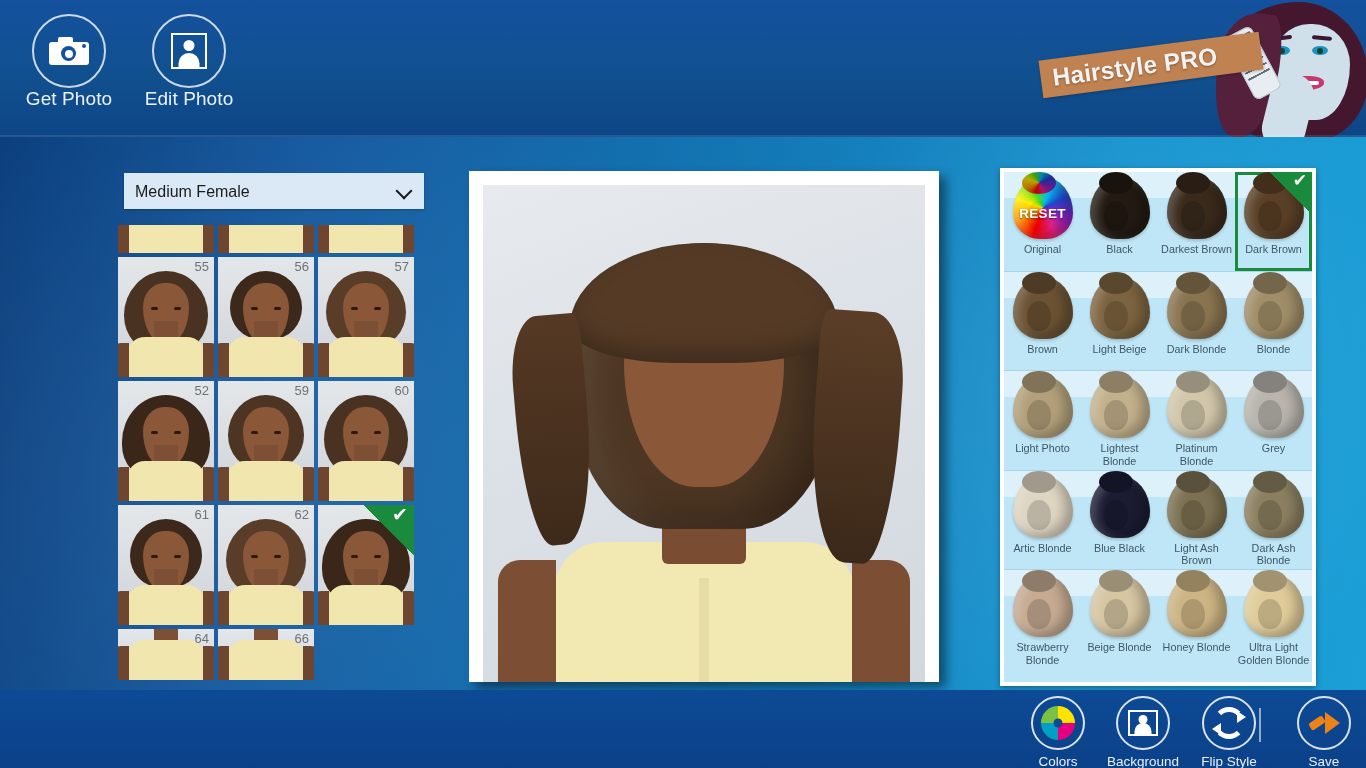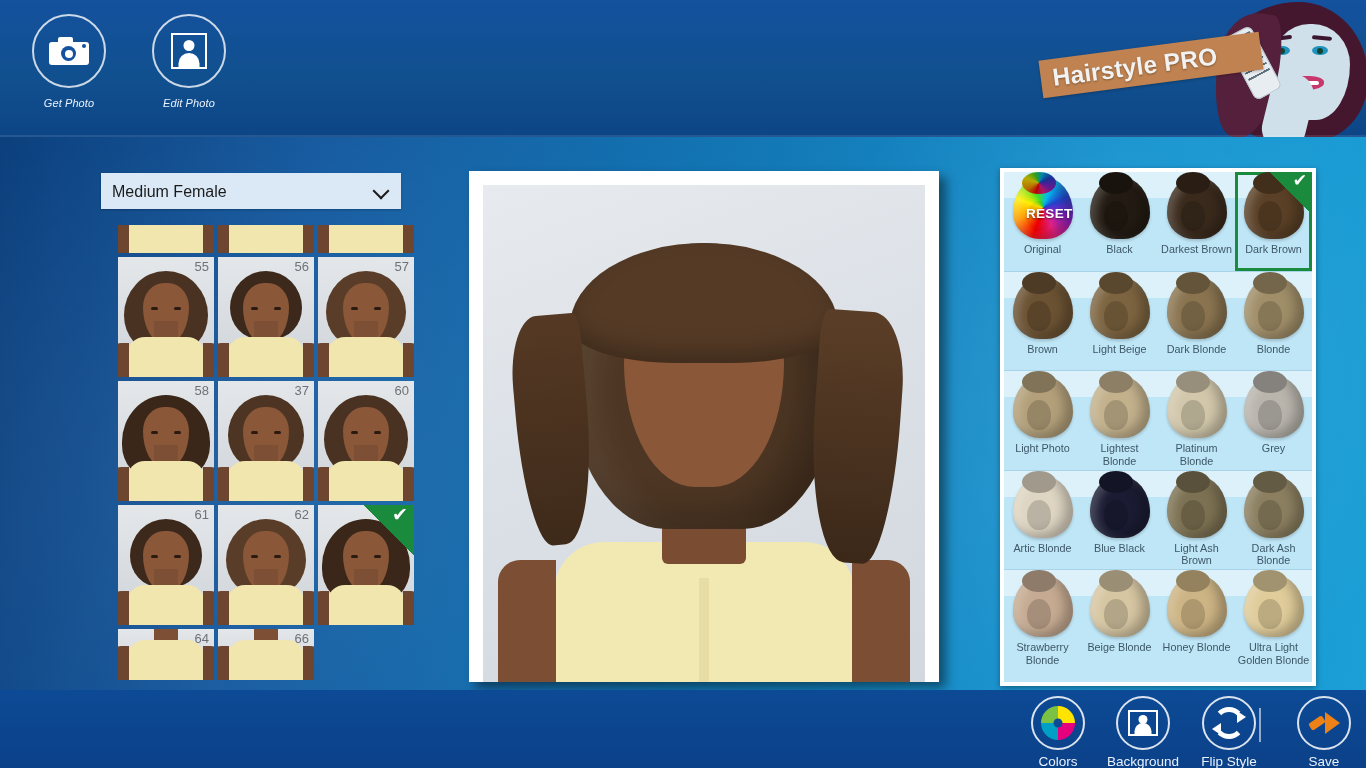--- a/index.html
+++ b/index.html
@@ -24,21 +24,21 @@
     position:absolute; top:14px; width:130px; text-align:center;
     cursor:pointer;
   }
   .navbtn .circ{
     width:74px; height:74px; border-radius:50%;
     margin:0 auto; position:relative;
     border:2px solid rgba(255,255,255,.78);
   }
   .navbtn.accent .circ{ border:none; background:#ef8216; }
   .navbtn .lbl{
-    margin-top:9px; color:#e9f1fb; font-size:11px; letter-spacing:.1px;font-style:italic;
+    color:#e9f1fb; font-size:19px; letter-spacing:.1px;
   }
   #btn-getphoto{ left:4px; }
   #btn-editphoto{ left:124px; }
   #btn-styles{ left:244px; }
 
   
   .ic-cam{ position:absolute; left:50%; top:50%; transform:translate(-50%,-50%);
            width:40px; height:28px; }
   .ic-cam .body{ position:absolute; left:0; bottom:0; width:40px; height:23px;
                  background:#fff; border-radius:3px; }
@@ -145,21 +145,21 @@
     background:radial-gradient(ellipse at 40% 50%, rgba(255,255,255,.07), rgba(255,255,255,0) 62%);
     transform:rotate(-16deg);
   }
   #stage .sheen2{
     position:absolute; right:-5%; top:-20%; width:50%; height:150%;
     background:radial-gradient(ellipse at 50% 45%, rgba(255,255,255,.10), rgba(255,255,255,0) 65%);
     transform:rotate(12deg);
   }
 
   
-  #select-wrap{ position:absolute; left:101px; top:173px; width:300px; height:36px; }
+  #select-wrap{ position:absolute; left:124px; top:173px; width:300px; height:36px; }
   #style-select{
     width:100%; height:36px; border:none; outline:none;
     background:#dbe9f7; color:#1b1b1b; font-size:16px;
     padding:0 34px 0 11px; font-family:"Liberation Sans", sans-serif;
     -webkit-appearance:none; appearance:none; cursor:pointer;
     box-shadow:0 1px 2px rgba(0,0,0,.25);
   }
   #select-wrap .chev{
     position:absolute; right:14px; top:12px; width:12px; height:12px;
     border-right:2.6px solid #1b1b1b; border-bottom:2.6px solid #1b1b1b;
@@ -324,21 +324,21 @@
     content:""; position:absolute; left:14px; top:24px; width:24px; height:30px;
     border-radius:50% 50% 46% 46%;
     background:rgba(0,0,0,.16);
   }
   .swatch.reset{
     background:conic-gradient(from 200deg,#ff0000,#ff9900,#ffee00,#44dd22,
                #00bbee,#2244cc,#8822cc,#ee2288,#ff0000);
   }
   .swatch.reset::after{ background:rgba(0,0,0,.06); }
   .swatch .reset-txt{
-    position:absolute; left:0; right:0; top:29px; text-align:right;
+    position:absolute; left:0; right:0; top:29px; text-align:center;
     color:#ffffff; font-size:13.5px; font-weight:bold; z-index:5;
     text-shadow:0 1px 2px rgba(0,0,0,.5); letter-spacing:.3px;
   }
   .pal-cell .cap{
     margin-top:4px; color:#3d5766; font-size:10.8px; text-align:center;
     line-height:12.5px; width:74px; z-index:3;
   }
 
   
   #bottombar{
@@ -515,34 +515,34 @@
         <span class="pp v4">
           <i class="hr"></i>
           <span class="fc">
             <i class="e1"></i>
             <i class="e2"></i>
             <i class="mo"></i>
           </span>
           <i class="nk"></i>
           <i class="sh"></i>
         </span>
-        <span class="num">58</span>
+        <span class="num">52</span>
       </div>
       <div class="thumb ">
         <span class="pp ">
           <i class="hr"></i>
           <span class="fc">
             <i class="e1"></i>
             <i class="e2"></i>
             <i class="mo"></i>
           </span>
           <i class="nk"></i>
           <i class="sh"></i>
         </span>
-        <span class="num">37</span>
+        <span class="num">59</span>
       </div>
       <div class="thumb ">
         <span class="pp v1">
           <i class="hr"></i>
           <span class="fc">
             <i class="e1"></i>
             <i class="e2"></i>
             <i class="mo"></i>
           </span>
           <i class="nk"></i>

